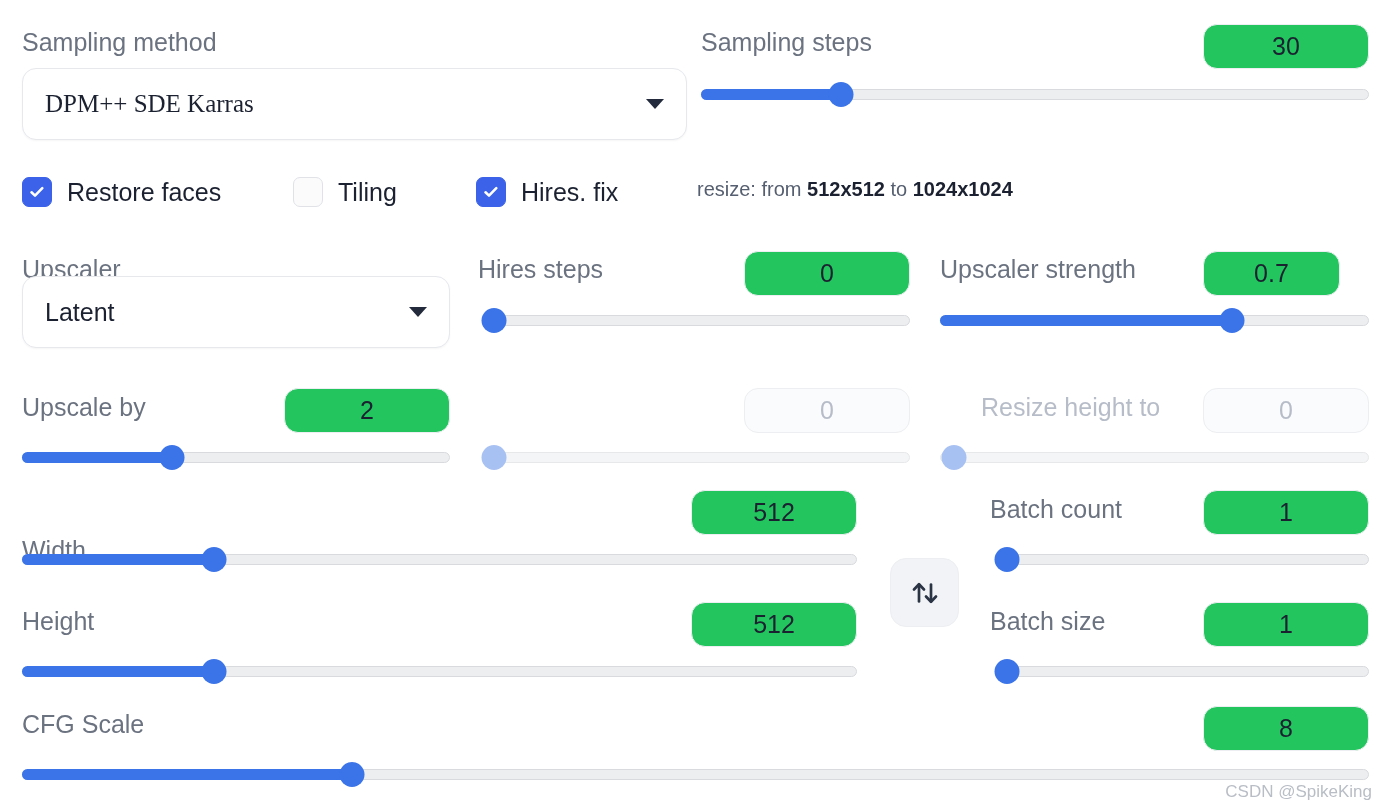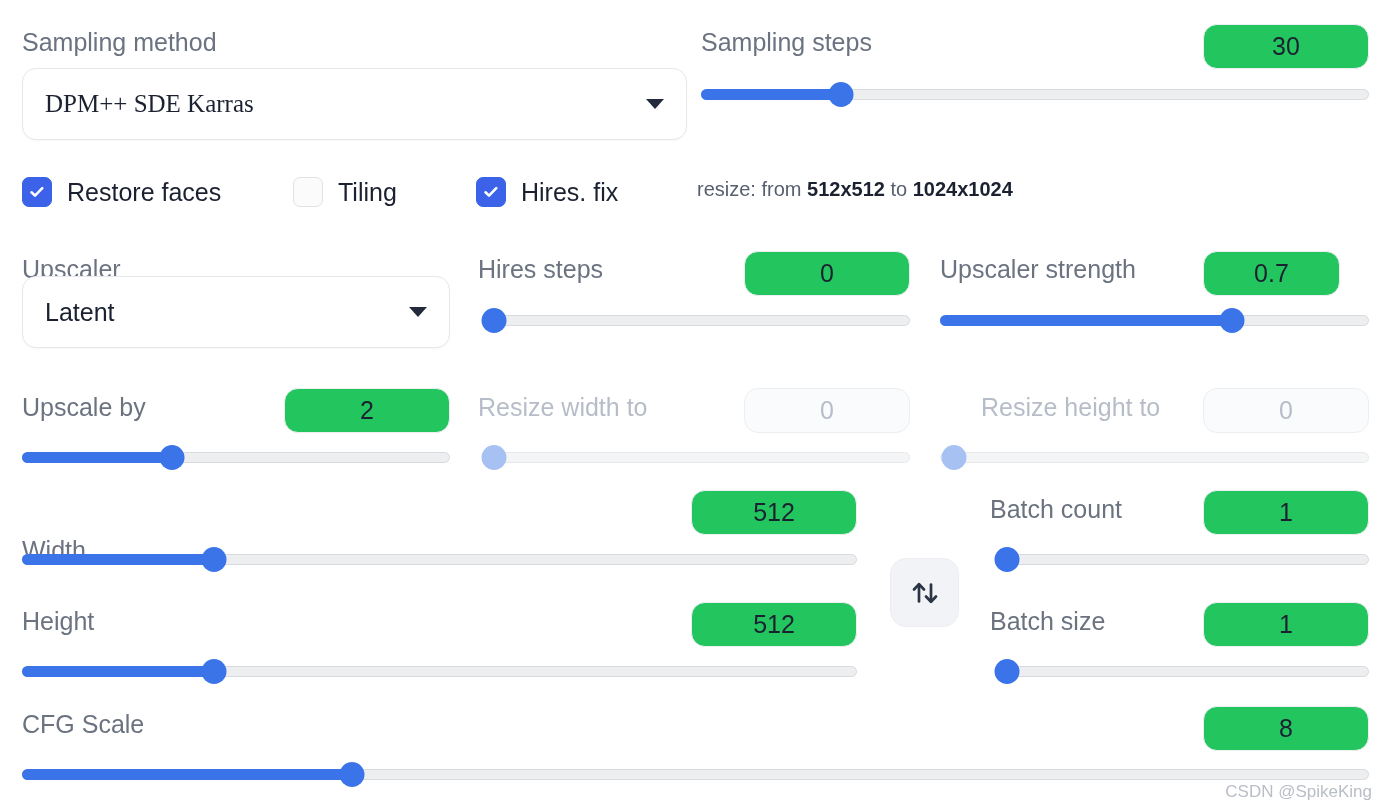--- a/index.html
+++ b/index.html
@@ -232,21 +232,20 @@
   <div class="numbox" style="left:284px; top:388px; width:166px; height:45px;">
     <span>2</span>
   </div>
 
   <div class="slider" style="left:22px; top:447px; width:428px;">
     <div class="track"></div>
     <div class="fill" style="width:35%;"></div>
     <div class="thumb" style="left:35%;"></div>
   </div>
 
-  <div class="label dim" style="left:478px; top:392px; position:absolute;">Resize width to</div>
 
   <div class="numbox dim" style="left:744px; top:388px; width:166px; height:45px;">
     <span>0</span>
   </div>
 
   <div class="slider dim" style="left:483px; top:447px; width:427px;">
     <div class="track"></div>
 
     <div class="thumb" style="left:2.5%;"></div>
   </div>

